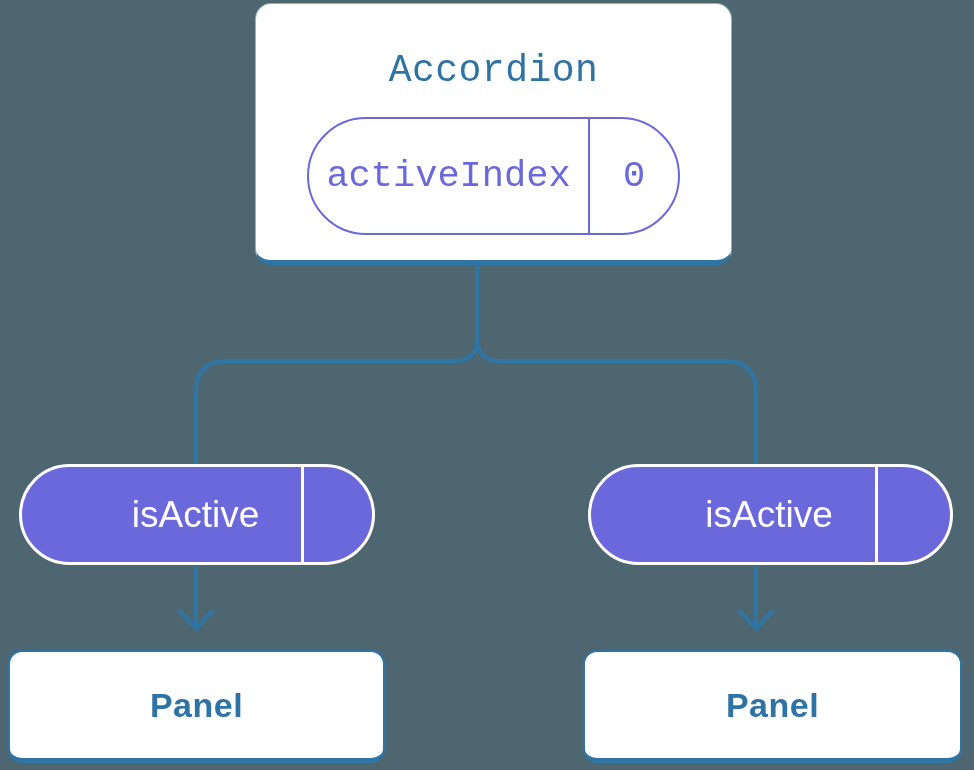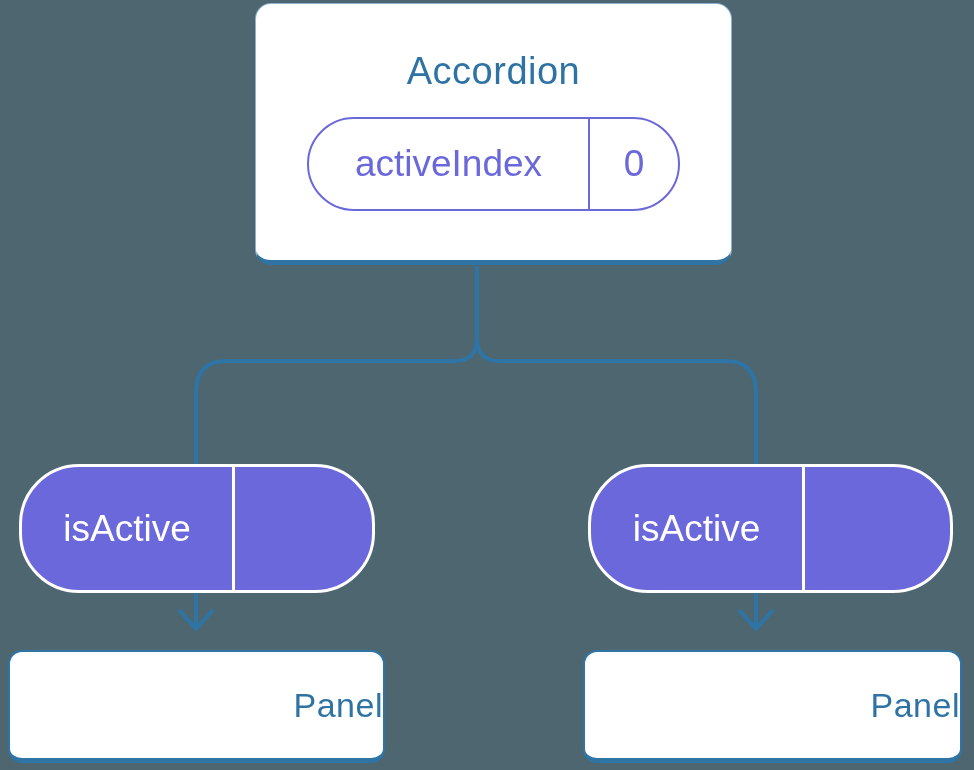--- a/index.html
+++ b/index.html
@@ -27,35 +27,36 @@
   .root-card {
     position: absolute;
     left: 255px; top: 3px;
     width: 477px; height: 262px;
     background: #ffffff;
     border: 1px solid rgba(46,116,165,0.55);
     border-bottom: 5px solid #2E74A5;
     border-radius: 16px;
     box-sizing: border-box;
     z-index: 2;
+    font-family: Liberation Mono, monospace;
   }
   .root-title {
     position: absolute;
     left: 0; top: 47px;
     width: 100%;
     text-align: center;
     font-size: 38px;
     line-height: 40px;
     color: #2E73A4;
     letter-spacing: 0.5px;
   }
   .state-pill {
     position: absolute;
     left: 51px; top: 113px;
-    width: 373px; height: 94px;
+    width: 373px; height: 118px;
     border: 2px solid #6A68DB;
     border-radius: 60px;
     box-sizing: border-box;
     display: flex;
     align-items: stretch;
     background: #ffffff;
     overflow: hidden;
   }
   .state-pill .cell {
     display: flex;
@@ -66,29 +67,30 @@
   }
   .state-pill .cell.name { width: 279px; }
   .state-pill .cell.value { flex: 1; }
   .state-pill .vdivider {
     width: 2px;
     background: #6A68DB;
   }
   
   .prop-pill {
     position: absolute;
-    height: 129px;
+    height: 101px;
     background: #6A68DB;
     border: 3px solid #ffffff;
     border-radius: 60px;
     box-sizing: border-box;
     display: flex;
     align-items: stretch;
     overflow: hidden;
     z-index: 2;
+    justify-content: center;
   }
   .prop-pill.left  { left: 19px;  top: 464px; width: 356px; }
   .prop-pill.right { left: 588px; top: 464px; width: 365px; }
   .prop-pill .cell {
     display: flex;
     align-items: center;
     justify-content: center;
     font-size: 37px;
     color: #ffffff;
   }
@@ -104,22 +106,23 @@
     position: absolute;
     top: 650px;
     height: 113px;
     background: #ffffff;
     border: 2px solid #2E74A5;
     border-bottom: 5px solid #2E74A5;
     border-radius: 14px;
     box-sizing: border-box;
     display: flex;
     align-items: center;
-    justify-content: flex-end;
+    justify-content: center;
     z-index: 2;
+    font-weight: bold;
   }
   .panel-card.left  { left: 8px;   width: 377px; }
   .panel-card.right { left: 583px; width: 379px; }
   .panel-title {
     font-size: 34px;
     color: #2E73A4;
     letter-spacing: 0.5px;
   }
 </style>
 </head>

